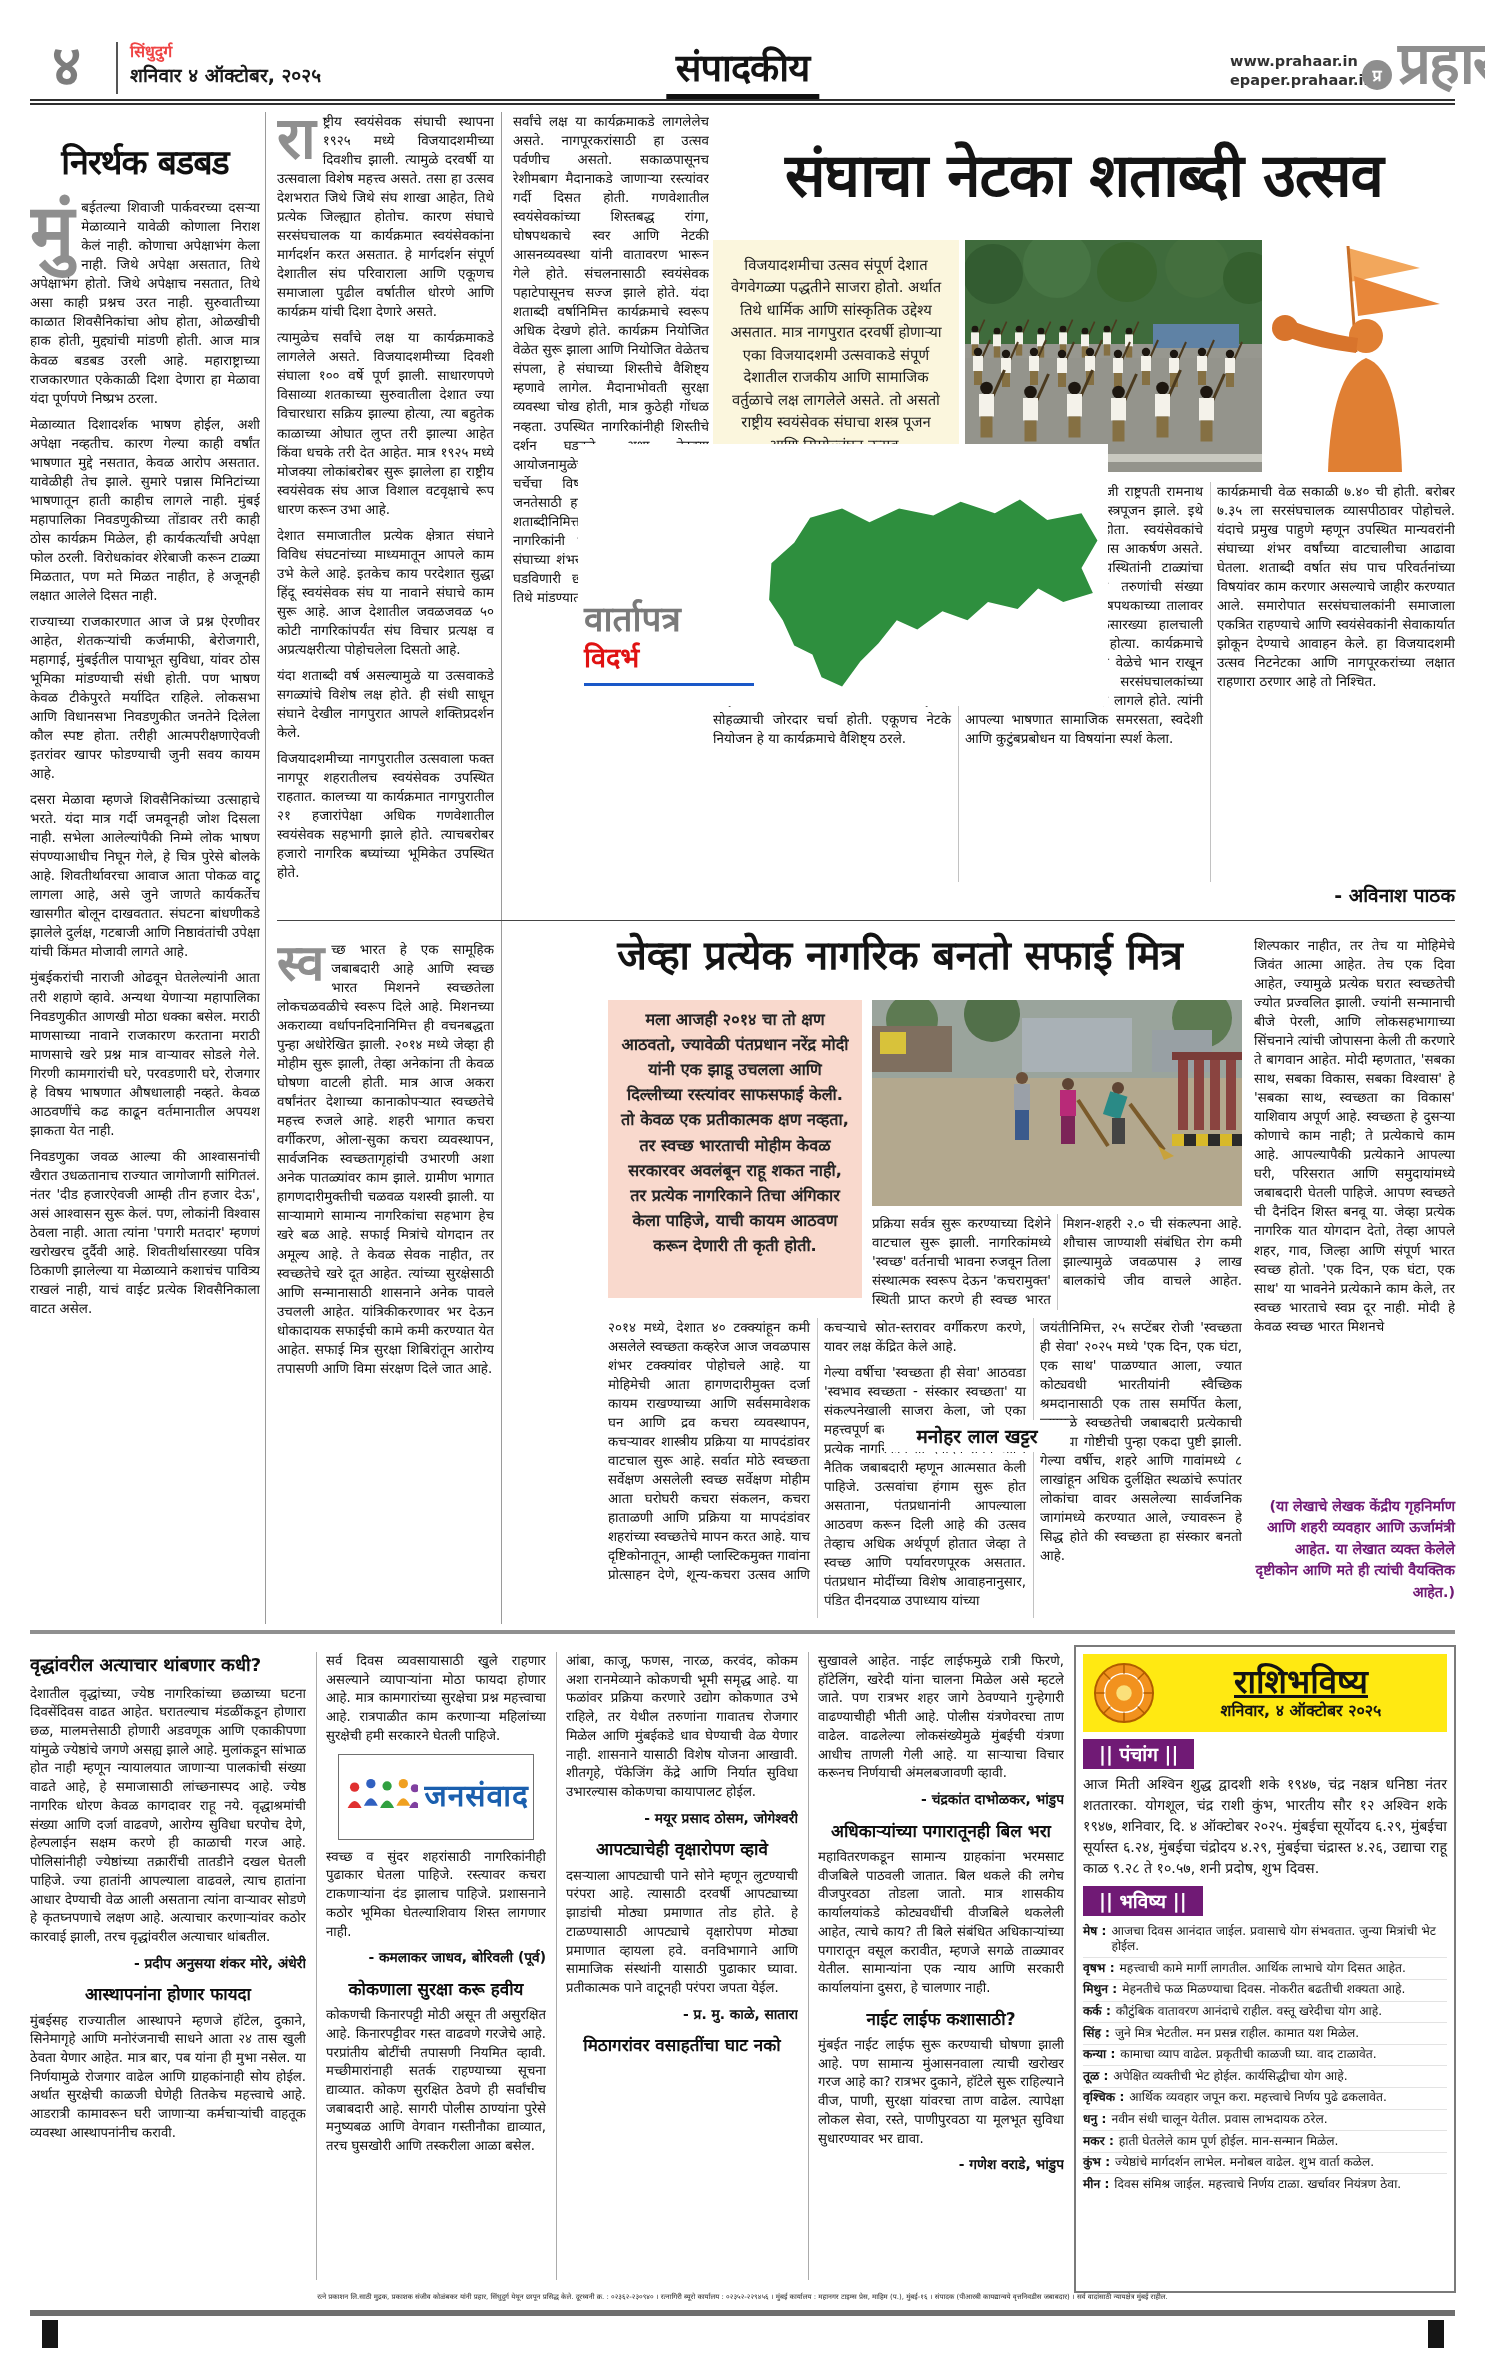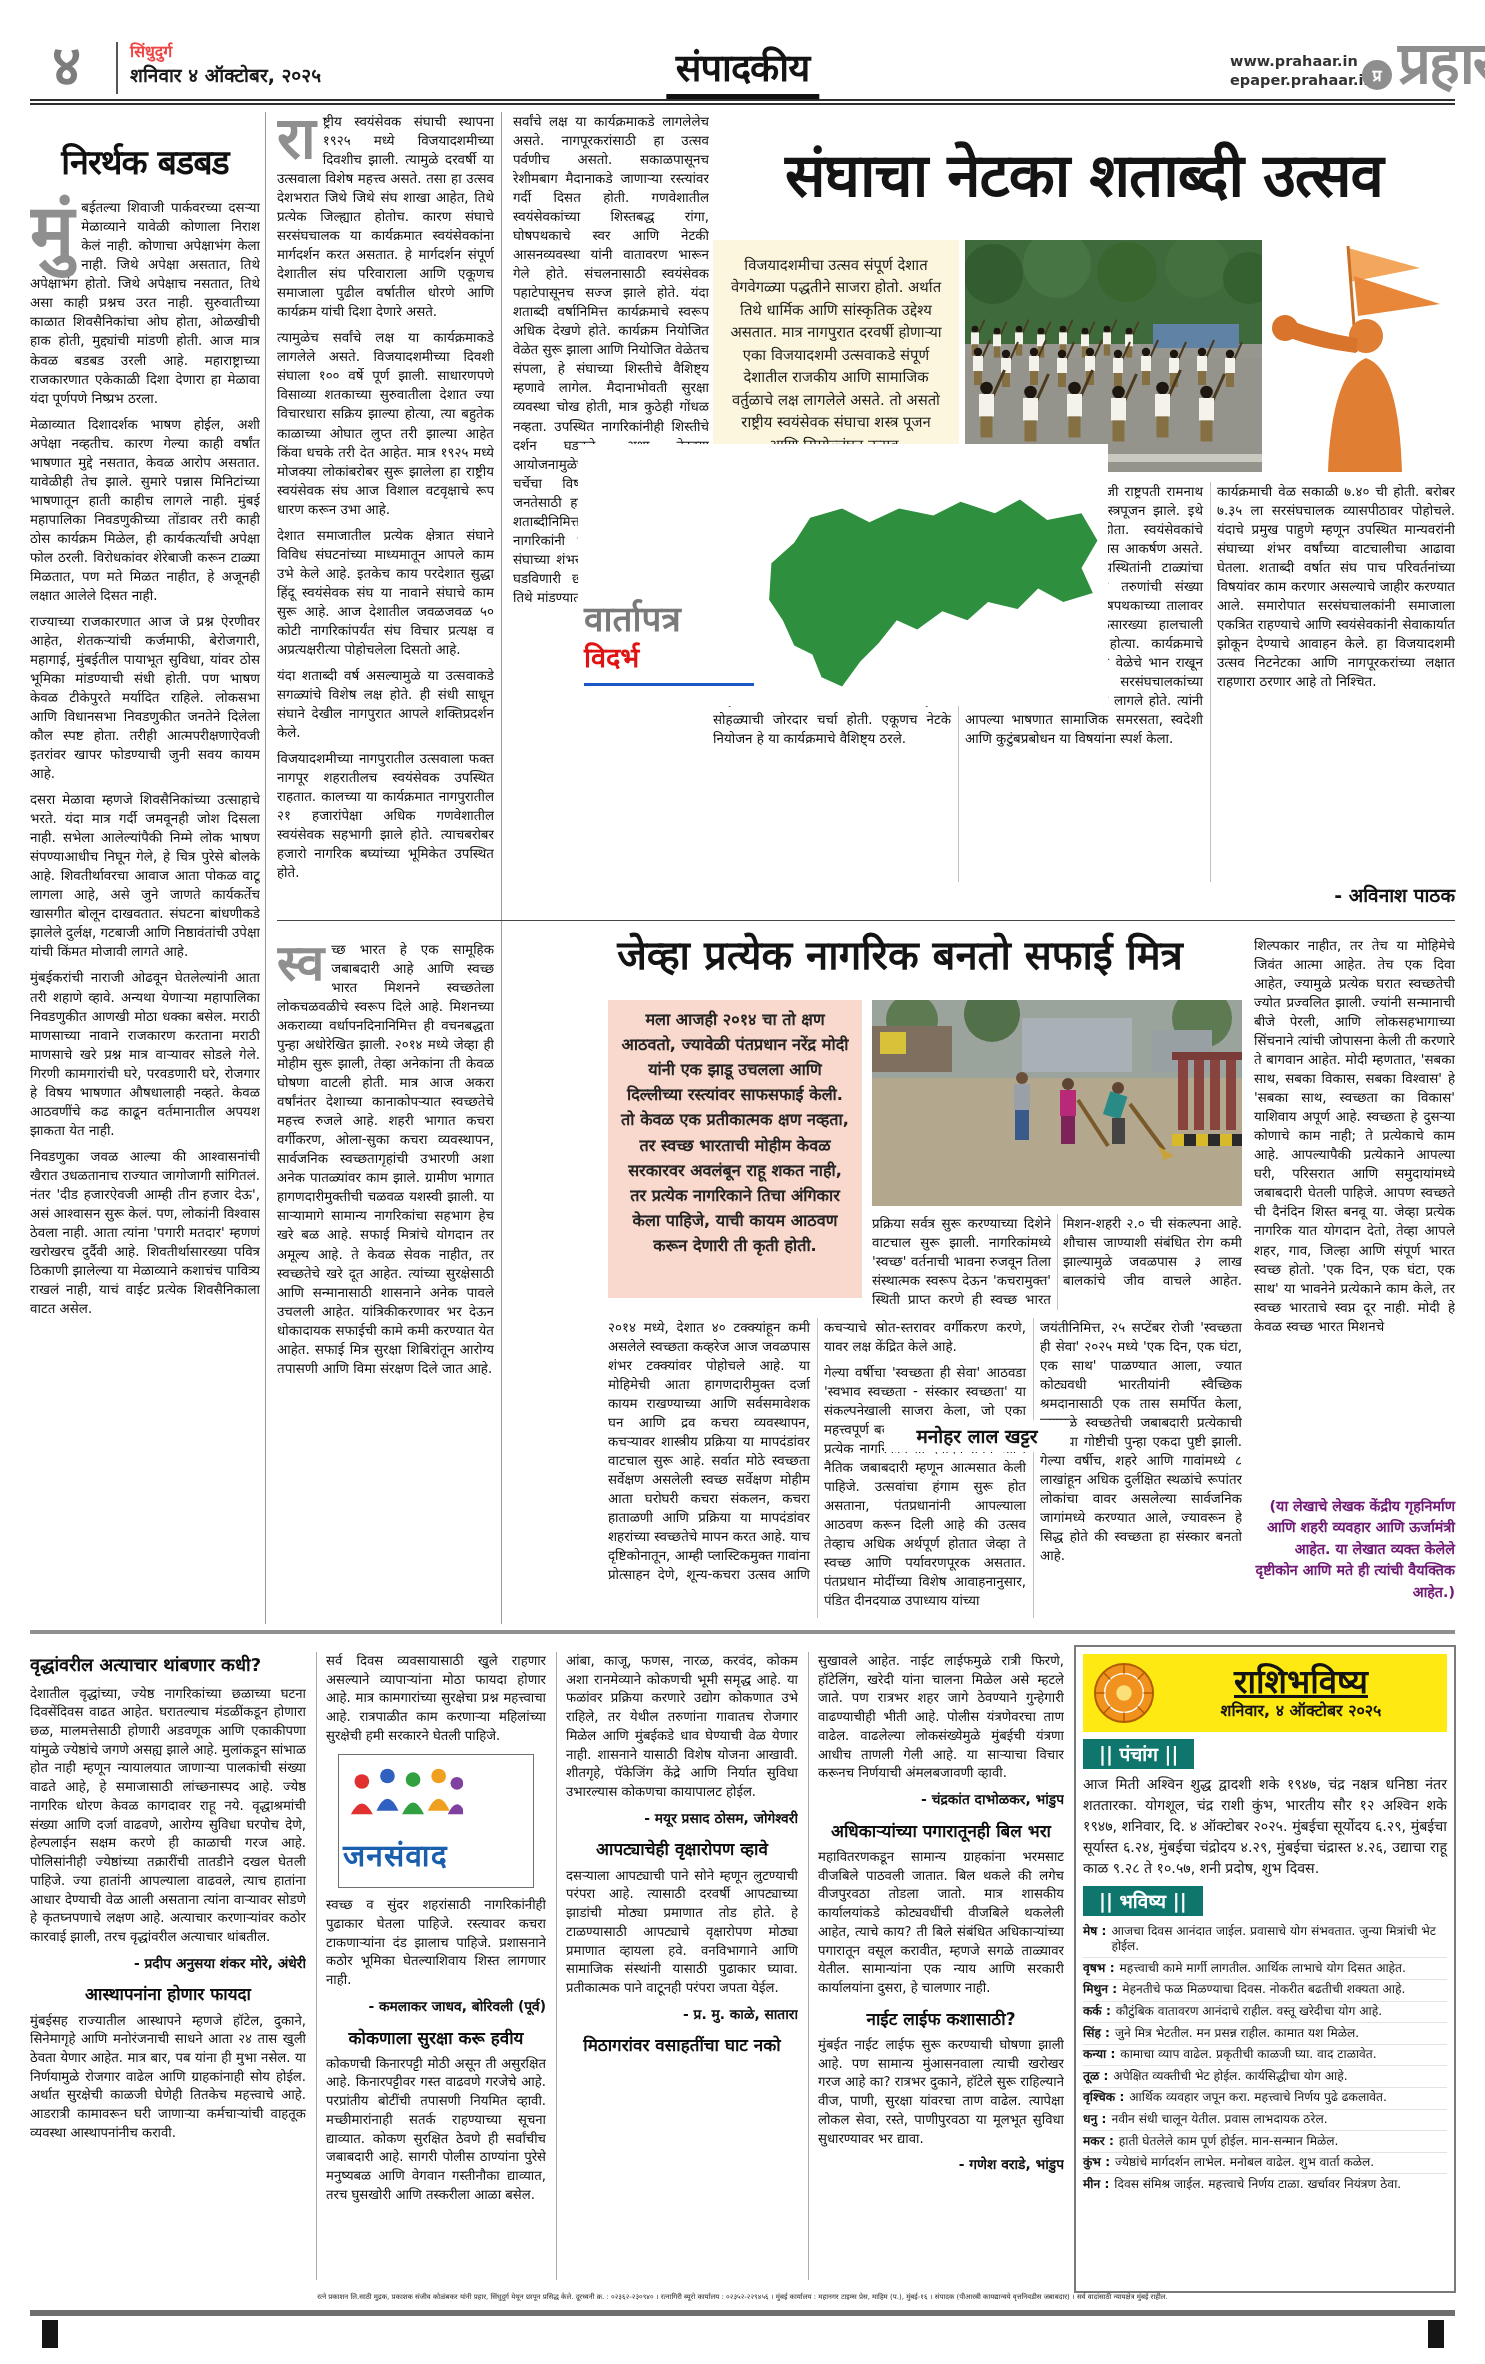--- a/index.html
+++ b/index.html
@@ -33,28 +33,28 @@
 .byline-main{font-size:19px;font-weight:bold;text-align:right;background:#fff;padding:2px 0}
 .quote-box{background:#f9d9cd;padding:7px 13px;font-size:16.2px;font-weight:bold;line-height:1.55;text-align:center;color:#242424}
 .author-tag{font-size:19px;font-weight:bold;text-align:center;background:#fff;padding:3px 0}
 .end-note{font-size:14.3px;font-weight:bold;line-height:1.5;text-align:right;color:#701a75}
 .thick-rule{position:absolute;height:4px;background:#8f8f8f}
 
 .lt-title{font-size:18px;font-weight:bold;white-space:nowrap;margin-bottom:7px}
 .lt-sub{font-size:17px;font-weight:bold;text-align:center;margin:9px 0 5px}
 .lt-by{font-size:13.8px;font-weight:bold;text-align:right;margin:4px 0 6px}
 .lt{font-size:13.2px}
-.jan-box{border:1px solid #6f6f6f;margin:8px 12px;padding:10px 4px;display:flex;flex-direction:column;gap:6px}
+.jan-box{border:1px solid #6f6f6f;margin:8px 12px;padding:10px 4px;display:flex;flex-direction:row;align-items:center;gap:6px}
 .jan-label{font-size:30px;font-weight:bold;color:#1a5fae;letter-spacing:1px}
 
 .rash-box{border:2px solid #7a7a7a;padding:7px;background:#fff}
 .rash-head{background:#ffe912;display:flex;align-items:center;gap:10px;padding:8px 10px}
 .rash-title{font-size:33px;font-weight:bold;text-decoration:underline;line-height:1.05}
 .rash-date{font-size:16px;font-weight:bold}
-.badge{display:inline-block;background:#0f766e;color:#fff;font-size:19px;font-weight:bold;padding:2px 16px;margin:7px 0 5px}
+.badge{display:inline-block;background:#701a75;color:#fff;font-size:19px;font-weight:bold;padding:2px 16px;margin:7px 0 5px}
 .panchang{font-size:14.2px;font-weight:500;line-height:1.48;text-align:justify}
 .rentry{display:flex;gap:5px;font-size:12.2px;line-height:1.28;padding:2.5px 0;border-bottom:1px solid #e3e3e3}
 .rname{font-weight:bold;white-space:nowrap}
 
 .imprint{font-size:7px;color:#222;text-align:center;line-height:1.5}
 .foot-rule{position:absolute;height:6px;background:#6e6e6e}
 .sq{position:absolute;width:16px;height:28px;background:#151515}
 .photo-frame{overflow:hidden}
 .photo-frame svg{width:100%;height:100%;display:block}
 </style>

